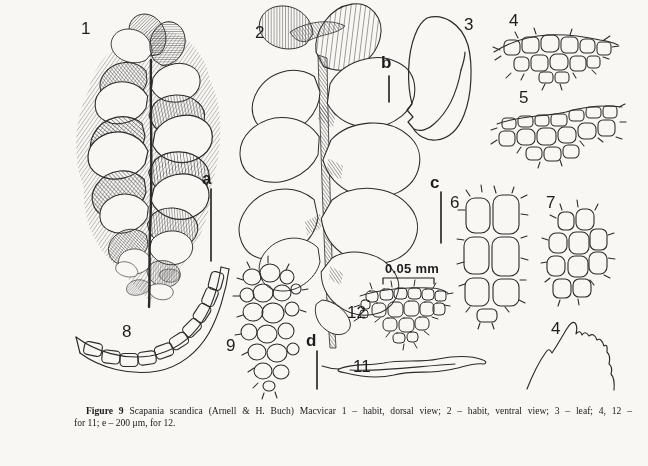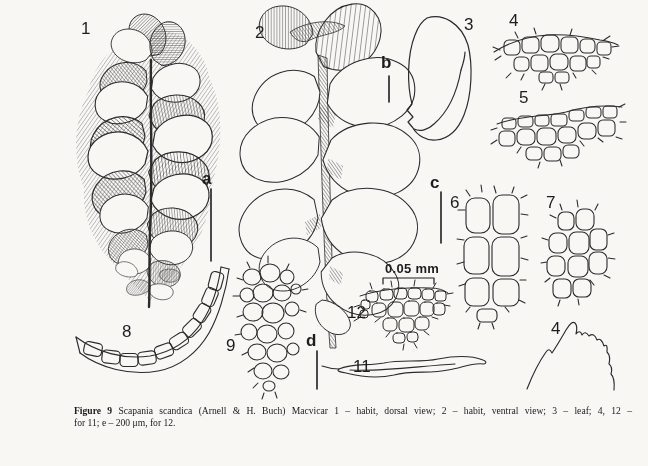--- a/index.html
+++ b/index.html
@@ -11,21 +11,21 @@
   svg.art{position:absolute;left:0;top:0;}
   .lbl{position:absolute;color:#1d1d1d;font-size:17px;line-height:1;font-weight:400;}
   .lbl-letter{font-weight:bold;}
   .lbl-scale{font-size:13px;font-weight:bold;letter-spacing:.3px;}
   .caption{
     position:absolute;left:74px;top:405px;width:558px;
     font-family:"Liberation Serif",serif;font-size:9.6px;line-height:11.9px;color:#1a1a1a;
   }
   .cap-line{white-space:normal;}
   .cap-just{text-align:justify;text-align-last:justify;}
-  .b{font-weight:bold;}
+  .b{font-weight:bold;margin-left:12px;}
   .i{}
 </style>
 </head>
 <body>
 
 <div class="fig">
 
   <svg class="art" width="648" height="466" viewBox="0 0 648 466">
     <defs>
       <pattern id="h1" patternUnits="userSpaceOnUse" width="3.2" height="3.2" patternTransform="rotate(35)">

